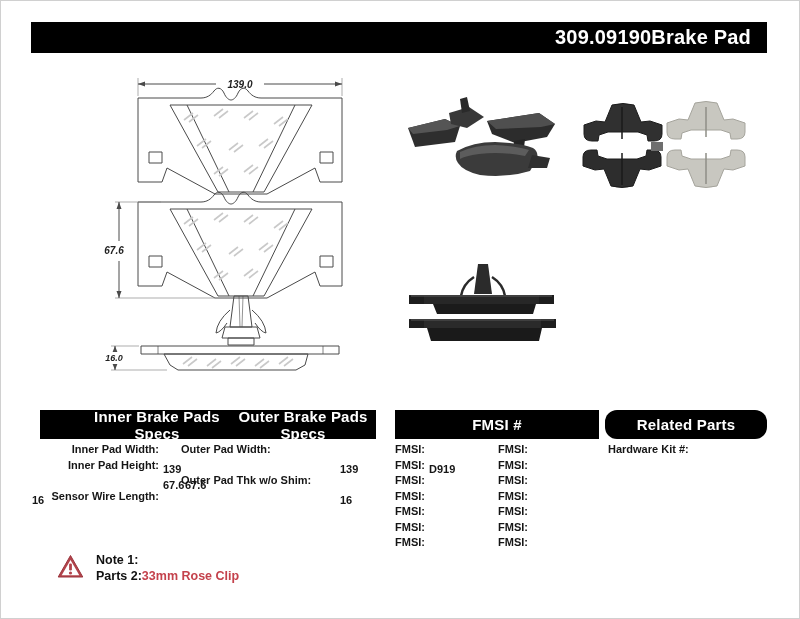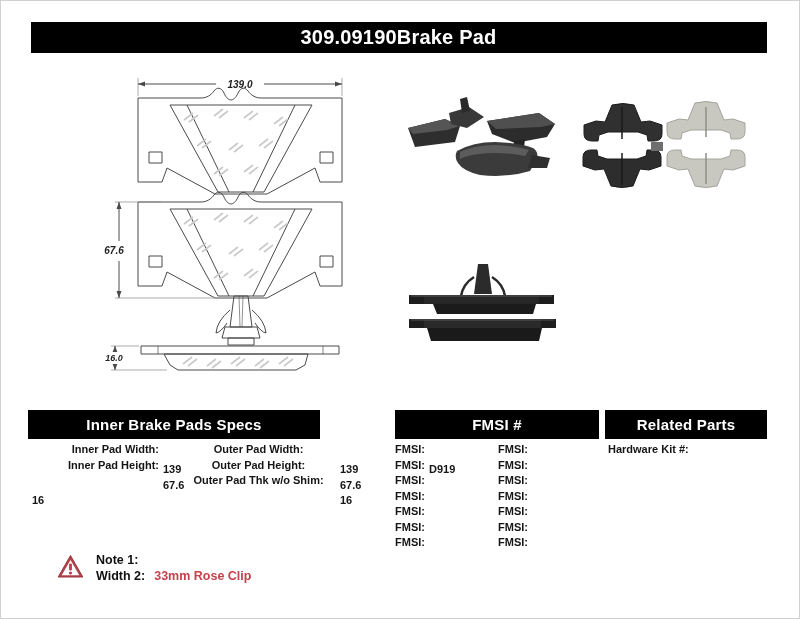--- a/index.html
+++ b/index.html
@@ -3,50 +3,50 @@
 <meta charset="utf-8">
 <style>
   html,body{margin:0;padding:0;background:#fff;}
   .page{
     position:relative;width:800px;height:619px;background:#fff;
     border:1px solid #d0d0d0;box-sizing:border-box;overflow:hidden;
     font-family:"Liberation Sans",sans-serif;color:#111;
   }
   .topbar{
     position:absolute;left:30px;top:21px;width:736px;height:31px;background:#000;
-    color:#fff;display:flex;align-items:center;justify-content:center;
+    color:#fff;display:flex;align-items:center;justify-content:flex-end;
     padding:0 16px 0 15px;box-sizing:border-box;font-weight:bold;font-size:20px;
     letter-spacing:.2px;
   }
   svg text.dimtxt{
     font-family:"Liberation Sans",sans-serif;font-style:italic;font-weight:bold;
     font-size:10px;fill:#222;stroke:none;
   }
   .secbar{
     position:absolute;top:409px;height:29px;background:#000;color:#fff;
     display:flex;align-items:center;justify-content:center;
     font-weight:bold;font-size:15px;letter-spacing:.2px;
   }
   .secbar.split span{flex:1;text-align:center;}
-  #bar-specs{left:27px;width:292px;}
+  #bar-specs{left:39px;width:292px;padding-left:44px;}
   #bar-fmsi{left:394px;width:204px;}
-  #bar-related{left:604px;width:162px;}
+  #bar-related{left:604px;width:162px;border-radius:12px;}
   .col{position:absolute;top:441px;font-size:11px;font-weight:bold;color:#151515;}
   .row{height:15.5px;line-height:15.5px;white-space:nowrap;display:flex;}
   .lbl{display:inline-block;}
   .val{margin-left:4px;margin-top:20px;}
   #col-inner{left:27px;}  #col-inner .lbl{width:131px;text-align:right;}
-  #col-outer{left:180px;} #col-outer .lbl{width:155px;text-align:center;}
+  #col-outer{left:180px;} #col-outer .lbl{width:155px;text-align:left;}
   #col-fmsi1{left:394px;} #col-fmsi2{left:497px;}
   .fmsirow .lbl{width:30px;text-align:center;}
   #col-related{left:607px;}
   .warn{position:absolute;left:56px;top:553px;width:27px;height:25px;}
   .notes-text{position:absolute;left:95px;top:551px;}
   .note-line{display:flex;font-size:12.5px;font-weight:bold;line-height:16px;color:#111;white-space:nowrap;}
-  .note-val{margin-left:9px;}
+  .note-val{}
   #note2 .note-val{color:#c4424c;}
   .wm{stroke:#c9c9c9;stroke-width:1.6;fill:none;}
 </style>
 </head>
 <body>
 
 <div class="page">
 
   <div class="topbar">
     <span>309.09190</span>
@@ -172,49 +172,53 @@
         <path d="M408,318 H555 V327 H408 Z" fill="#2a2a2a"></path>
         <path d="M408,319 h15 v8 h-15 Z M540,318 h15 v9 h-15 Z" fill="#1e1e1e"></path>
         <path d="M410,319 H553" stroke="#555555" stroke-width="1" fill="none"></path>
         <path d="M426,327 H541 L538,340 H430 Z" fill="#1a1a1a"></path>
       </g>
     </g>
   </svg>
 
   <div class="secbar split" id="bar-specs">
     <span>Inner Brake Pads Specs</span>
+    <span>Outer Brake Pads Specs</span>
   </div>
   <div class="secbar" id="bar-fmsi">
     <span>FMSI #</span>
   </div>
   <div class="secbar" id="bar-related">
     <span>Related Parts</span>
   </div>
 
   <div class="col" id="col-inner">
     <div class="row specrow">
         <span class="lbl">Inner Pad Width:</span>
         <span class="val">139</span>
       </div>
     <div class="row specrow">
         <span class="lbl">Inner Pad Height:</span>
         <span class="val">67.6</span>
       </div>
     <div class="row specrow">
         <span class="val">16</span>
       </div>
+    <div class="row specrow">
+        <span class="lbl">Sensor Wire Length:</span>
+        <span class="val"></span>
+      </div>
   </div>
 
   <div class="col" id="col-outer">
     <div class="row specrow">
         <span class="lbl">Outer Pad Width:</span>
         <span class="val">139</span>
       </div>
     <div class="row specrow">
-        <span class="lbl">Outer Pad Height:</span>
         <span class="val">67.6</span>
       </div>
     <div class="row specrow">
         <span class="lbl">Outer Pad Thk w/o Shim:</span>
         <span class="val">16</span>
       </div>
   </div>
 
   <div class="col" id="col-fmsi1">
     <div class="row fmsirow">
@@ -291,18 +295,18 @@
     <rect x="12.1" y="9.5" width="2.8" height="7" rx="1.2" fill="#b2434b"></rect>
     <circle cx="13.5" cy="19" r="1.6" fill="#b2434b"></circle>
   </svg>
 
   <div class="notes-text">
     <div class="note-line" id="note1">
       <span>Note 1:</span>
       <span class="note-val"></span>
     </div>
     <div class="note-line" id="note2">
-      <span>Width 2:</span>
+      <span>Parts 2:</span>
       <span class="note-val">33mm Rose Clip</span>
     </div>
   </div>
 
 </div>
 
 </body></html>

